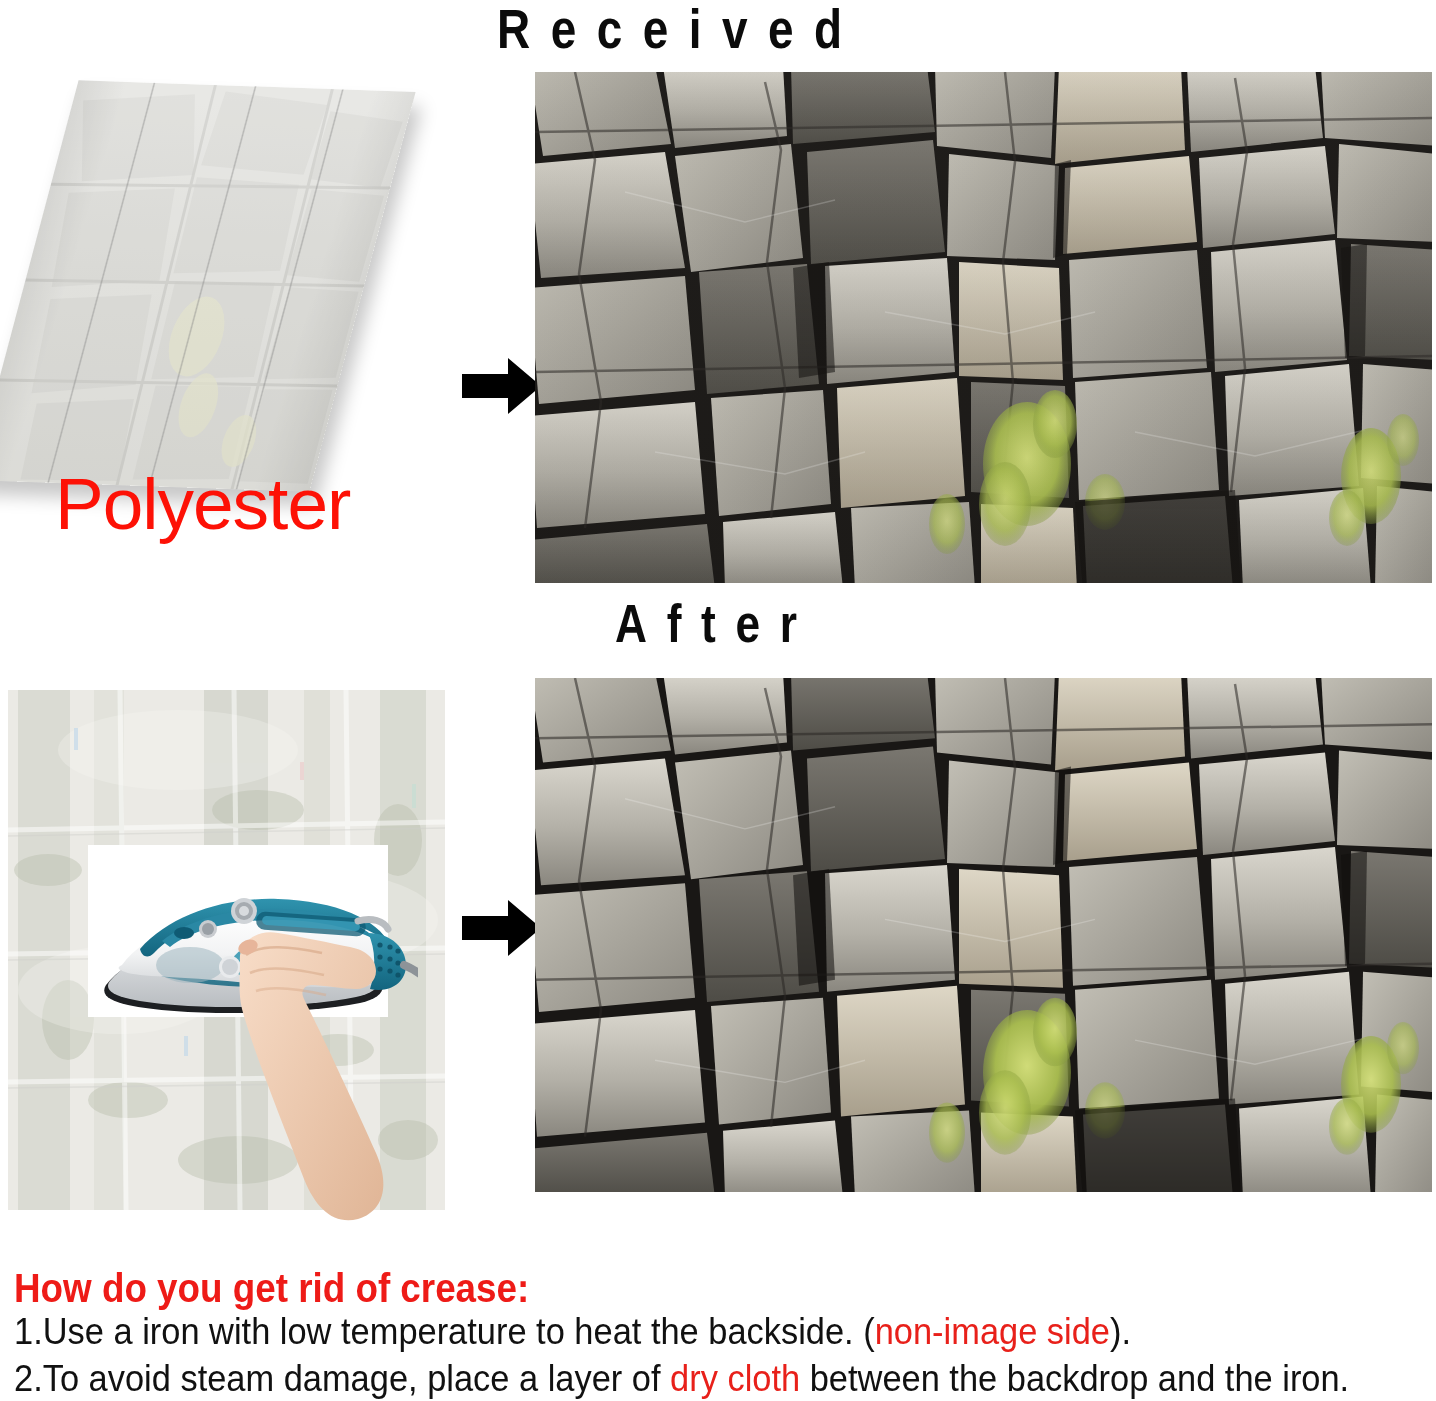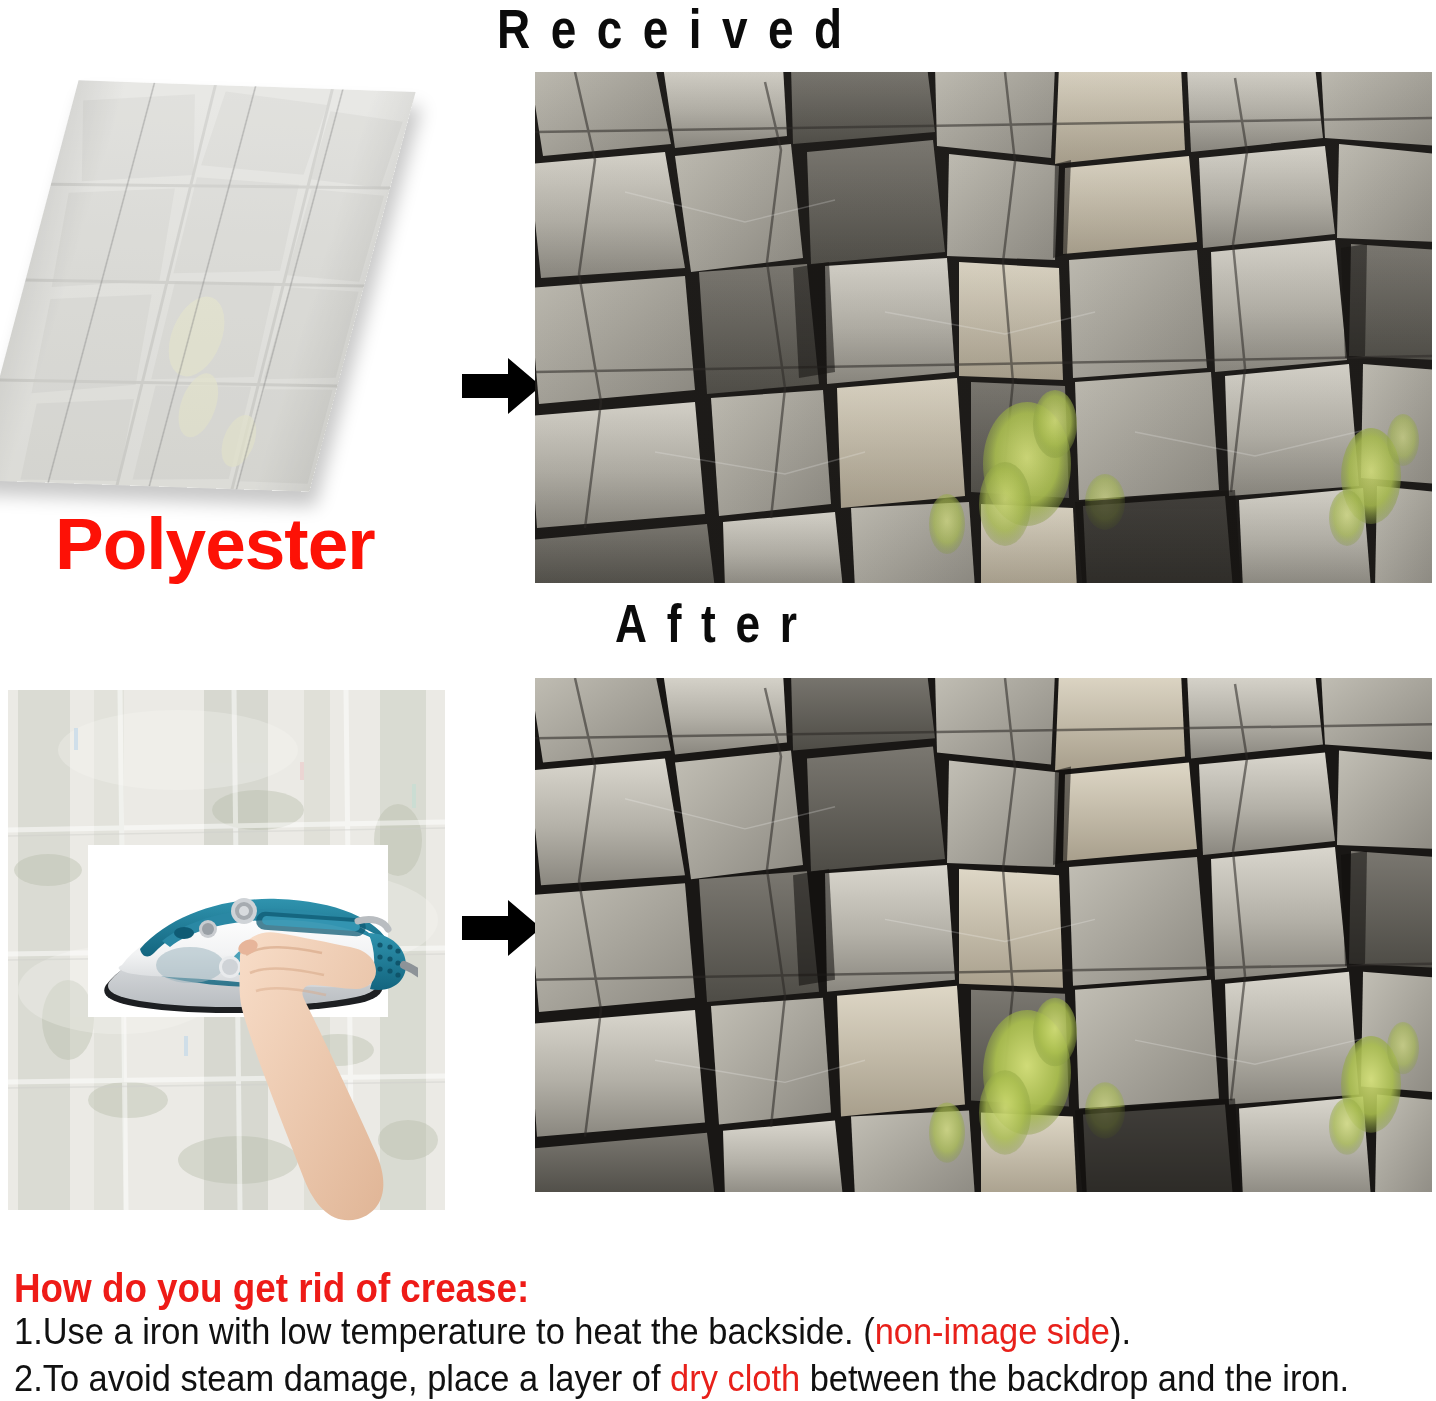--- a/index.html
+++ b/index.html
@@ -17,21 +17,21 @@
     font-weight:bold;white-space:nowrap;
     transform:scaleX(.82);transform-origin:left center;
   }
   #title-received{left:497px;top:-4px;font-size:56px;letter-spacing:25px;}
   #title-after{left:615px;top:592px;font-size:54px;letter-spacing:24px;}
 
   
   #polyester{
     position:absolute;left:55px;top:462px;
     font-size:73px;color:#fd1106;letter-spacing:-1px;
-    font-family:"Liberation Sans",sans-serif;font-weight:bold;margin-top:40px;
+    font-family:"Liberation Sans",sans-serif;font-weight:normal;
   }
 
   
   .arrow{position:absolute;}
   #arrow-top{left:462px;top:356px;}
   #arrow-bottom{left:462px;top:898px;}
 
   
   .photo{position:absolute;overflow:hidden;background:#4a4641;}
   #photo-received{left:535px;top:72px;width:897px;height:511px;}

